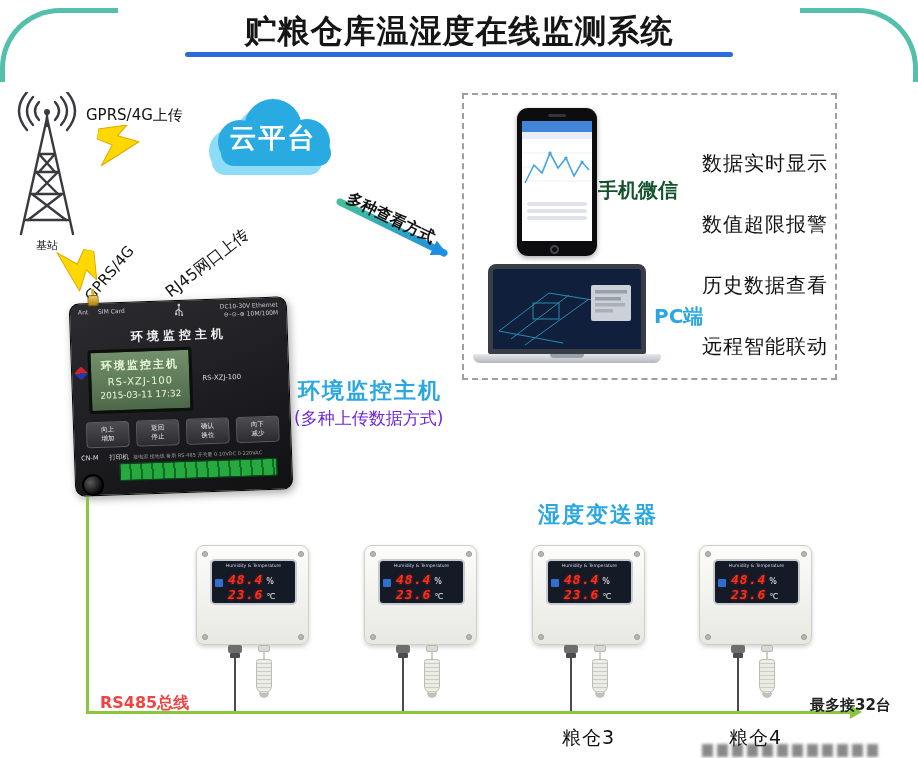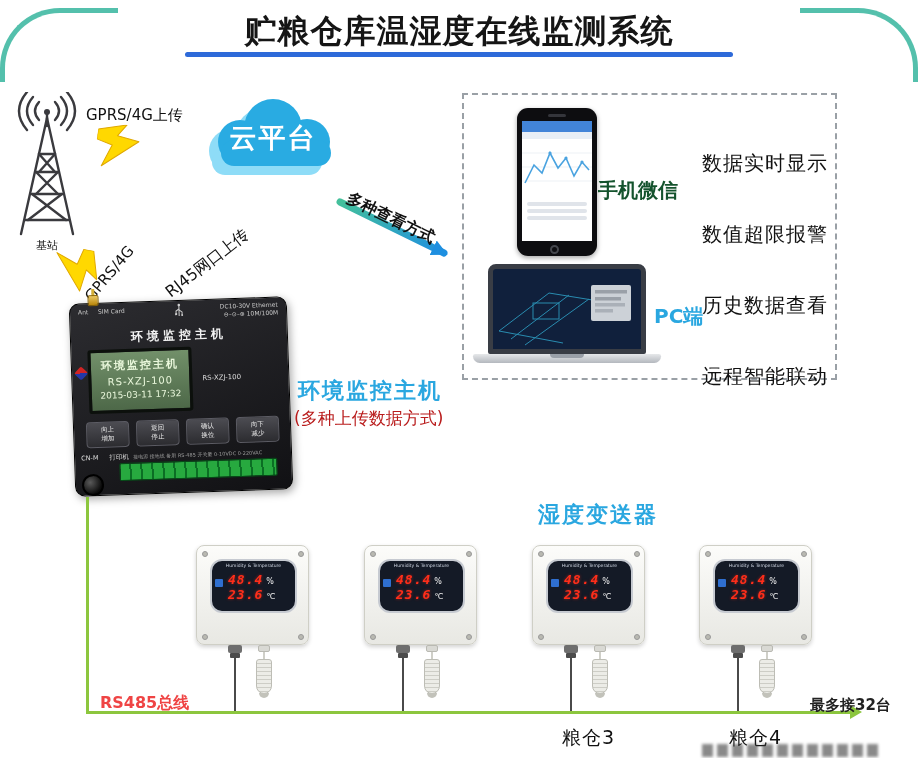--- a/index.html
+++ b/index.html
@@ -34,21 +34,21 @@
   
   .client-panel{position:absolute;left:462px;top:93px;width:375px;height:287px;border:2px dashed #9aa0a6}
   .phone{position:absolute;left:53px;top:13px;width:80px;height:148px;background:#0d0d10;border-radius:11px;box-shadow:0 2px 5px rgba(0,0,0,.35)}
   .phone-speaker{position:absolute;left:31px;top:6px;width:18px;height:3px;background:#34353b;border-radius:2px}
   .phone-screen{position:absolute;left:5px;top:13px;width:70px;height:120px;background:#fff;overflow:hidden}
   .phone-header{height:11px;background:#4284d8}
   .phone-subheader{height:7px;background:#e8eef6}
   .phone-rows div{height:4px;background:#e0e4ea;margin:3px 5px;border-radius:2px}
   .phone-home{position:absolute;left:33px;bottom:2px;width:9px;height:9px;border:2px solid #45474d;border-radius:50%}
   .phone-label{position:absolute;left:134px;top:82px;font-size:20px;font-weight:bold;color:#14532d}
-  .features{position:absolute;left:238px;top:55px;display:flex;flex-direction:column;gap:44px;font-size:20px;font-weight:500;letter-spacing:1px;color:#111}
+  .features{position:absolute;left:238px;top:55px;display:flex;flex-direction:column;gap:34px;font-size:20px;font-weight:500;letter-spacing:1px;color:#111}
   .laptop-screen{position:absolute;left:24px;top:169px;width:158px;height:90px;background:#10203c;border:5px solid #393d45;border-radius:8px 8px 2px 2px;overflow:hidden}
   .laptop-base{position:absolute;left:9px;top:259px;width:188px;height:9px;background:linear-gradient(#e6e8ea,#b4b8be);border-radius:3px 3px 9px 9px}
   .laptop-notch{position:absolute;left:86px;top:259px;width:34px;height:4px;background:#9aa0a8;border-radius:0 0 4px 4px}
   .pc-label{position:absolute;left:190px;top:208px;font-size:20px;font-weight:bold;color:#2aa7e0}
 
   
   .host{position:absolute;left:72px;top:300px;width:218px;height:193px;background:linear-gradient(160deg,#2c2c30,#111114);
         border-radius:10px;border:1px solid #000;transform:rotate(-2deg);box-shadow:2px 3px 8px rgba(0,0,0,.35)}
   .h-ant{position:absolute;left:18px;top:-9px;width:11px;height:11px;background:linear-gradient(#ecc964,#b8860b);border:1px solid #8a6508;border-radius:2px}
   .h-ant-pin{position:absolute;left:22px;top:-15px;width:3px;height:7px;background:#d4af37}
@@ -69,36 +69,36 @@
   .h-btn{width:43px;height:26px;background:linear-gradient(#4c4c52,#2c2c30);border:1px solid #5c5c64;border-radius:4px;
          color:#ececec;font-size:6.5px;display:flex;flex-direction:column;align-items:center;justify-content:center;line-height:1.35}
   .h-portrow{position:absolute;left:6px;top:150px;font-size:6.5px;color:#ddd}
   .h-portrow .pr2{margin-left:9px}
   .h-tinytext{position:absolute;left:58px;top:151px;width:152px;font-size:5px;color:#9a9a9a;white-space:nowrap;overflow:hidden}
   .h-terminals{position:absolute;left:44px;top:160px;width:158px;height:18px;
          background:repeating-linear-gradient(90deg,#27a93f 0 9px,#0b6e24 9px 11px);border:1px solid #064d18;border-radius:2px}
   .h-cnm{position:absolute;left:6px;top:170px;width:22px;height:22px;border-radius:50%;
          background:radial-gradient(circle at 35% 35%,#5a5a5a,#0c0c0c 70%);border:2px solid #000}
   .host-name{position:absolute;left:298px;top:376px;font-size:22px;font-weight:bold;color:#2aa7e0;letter-spacing:2px}
-  .host-sub{position:absolute;left:294px;top:407px;font-size:17px;color:#b91c1c}
+  .host-sub{position:absolute;left:294px;top:407px;font-size:17px;color:#6d28d9}
 
   
   .wire-v{position:absolute;left:86px;top:497px;width:3px;height:216px;background:#8cc63e}
   .wire-h{position:absolute;left:86px;top:711px;width:766px;height:3px;background:#8cc63e}
   .wire-arrow{position:absolute;left:850px;top:705px;width:0;height:0;border-left:12px solid #8cc63e;border-top:7px solid transparent;border-bottom:7px solid transparent}
   .bus-label{position:absolute;left:100px;top:693px;font-size:16px;font-weight:bold;color:#ef4444}
   .max-label{position:absolute;left:810px;top:696px;font-size:15px;font-weight:700;color:#222}
   .sensors-title{position:absolute;left:538px;top:500px;font-size:22px;font-weight:bold;color:#2aa7e0;letter-spacing:2px}
 
   
   .sensor{position:absolute;top:545px;width:113px;height:210px}
   .sbox{position:absolute;left:0;top:0;width:113px;height:100px;background:linear-gradient(#fcfcfa,#e8e8e3);
         border:1px solid #cfcfc6;border-radius:8px;box-shadow:0 2px 4px rgba(0,0,0,.18)}
   .screw{position:absolute;width:6px;height:6px;border-radius:50%;background:#b9b9b1;border:1px solid #999}
-  .sdisplay{position:absolute;left:13px;top:13px;width:87px;height:54px;background:#141a26;border:2px solid #c6cad1;border-radius:12px;overflow:hidden}
+  .sdisplay{position:absolute;left:13px;top:13px;width:87px;height:46px;background:#141a26;border:2px solid #c6cad1;border-radius:5px;overflow:hidden}
   .sd-title{font-size:6px;color:#cfd6e2;text-align:center;transform:scale(.75);transform-origin:center top;white-space:nowrap;margin-top:1px}
   .sd-logo{position:absolute;left:3px;top:18px;width:8px;height:8px;background:#2f6fd0;border-radius:1px}
   .sd-row{position:absolute;left:16px;display:flex;align-items:baseline;gap:3px}
   .sd-row.r1{top:11px}
   .sd-row.r2{top:26px}
   .sd-val{font-family:"DejaVu Sans Mono","Liberation Mono",monospace;font-weight:bold;font-style:italic;font-size:13px;color:#ff2e1a;
           text-shadow:0 0 3px rgba(255,46,26,.55);letter-spacing:1px}
   .sd-unit{font-size:8px;color:#f0f0f0}
   .gland-a{position:absolute;left:32px;top:100px;width:14px;height:8px;background:#6e6e6e;border-radius:2px}
   .gland-a2{position:absolute;left:34px;top:108px;width:10px;height:5px;background:#4c4c4c;border-radius:1px}

